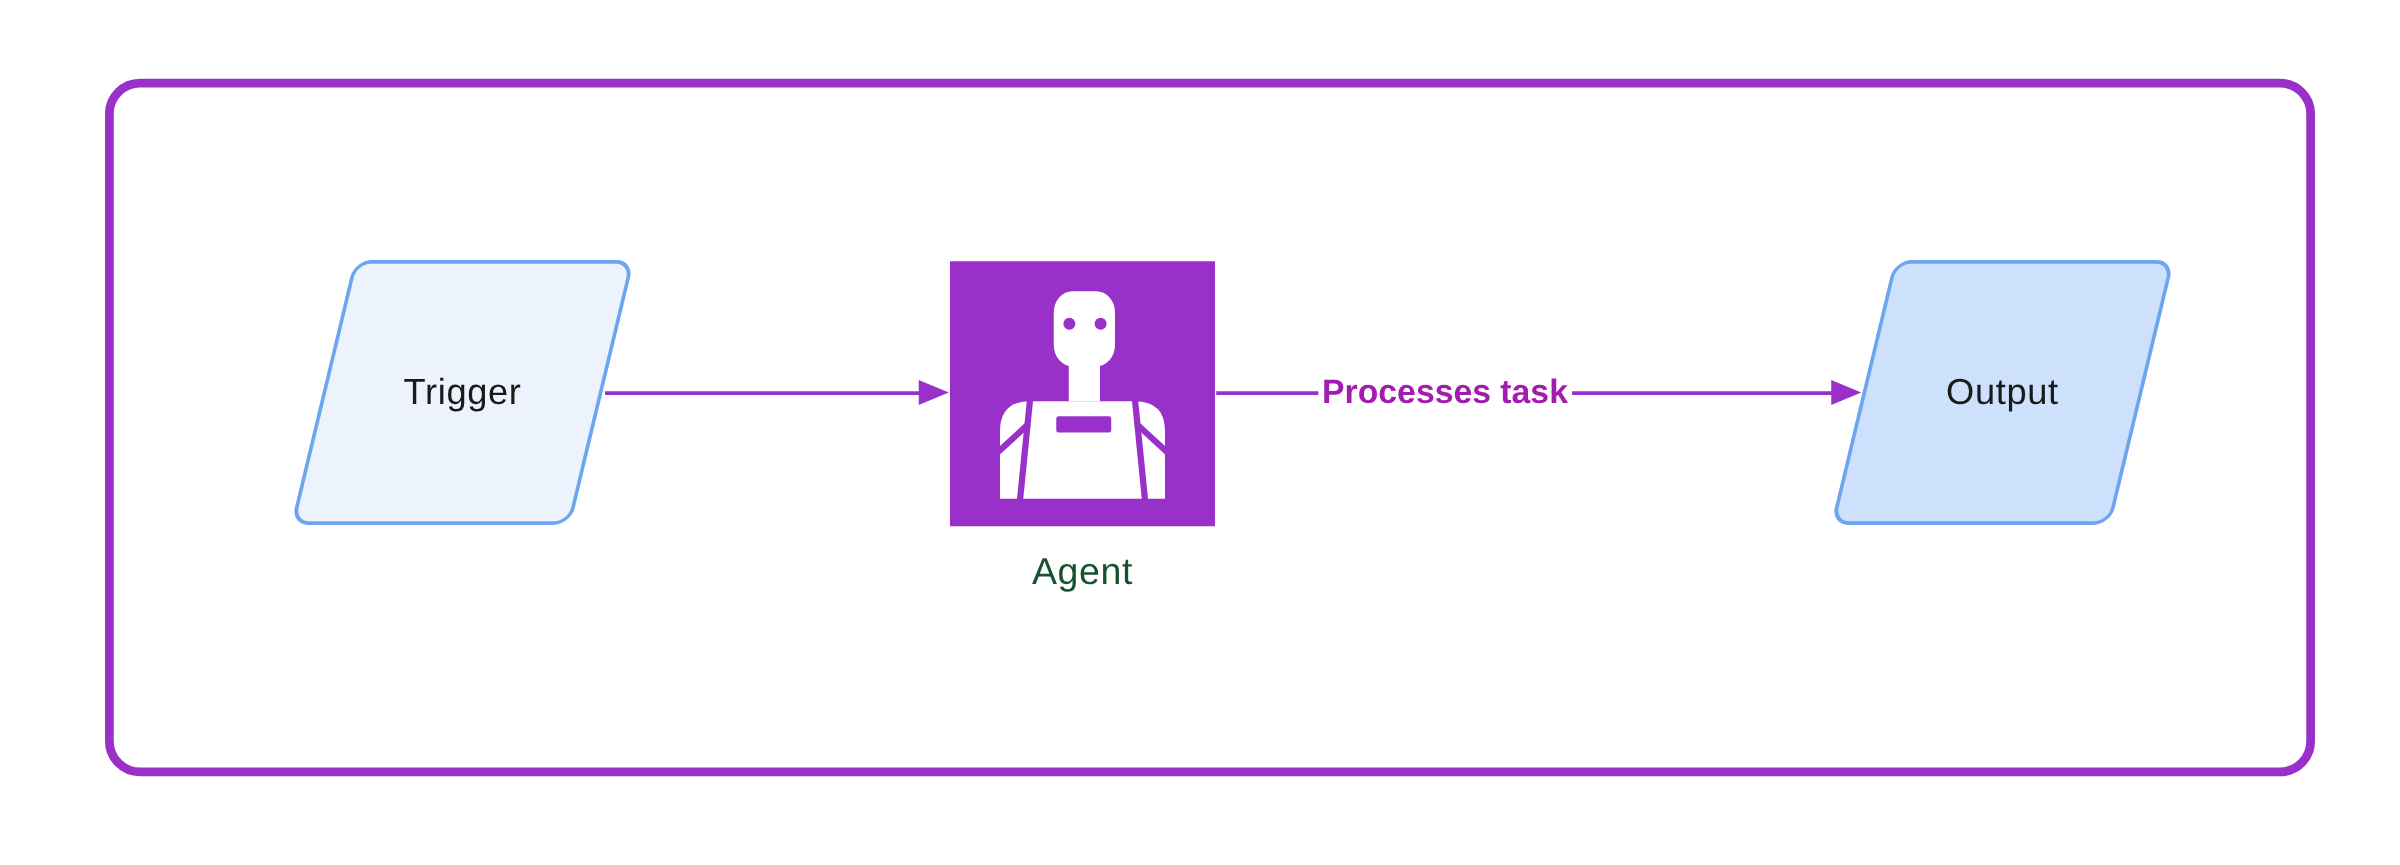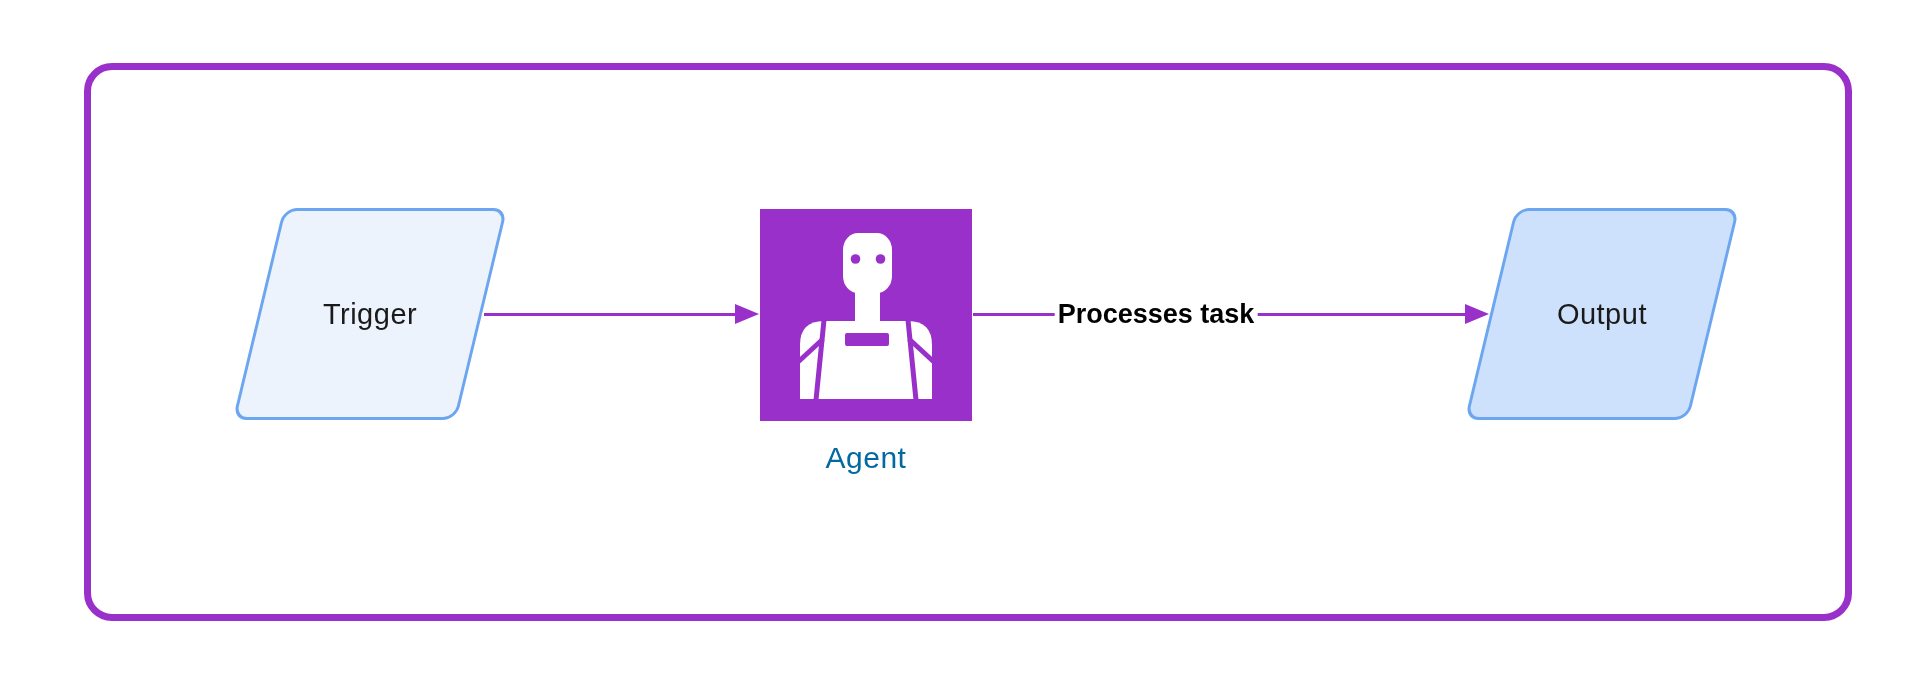--- a/index.html
+++ b/index.html
@@ -58,21 +58,21 @@
     height: 212px;
     background: #9930C9;
   }
   .agent-caption {
     position: absolute;
     left: 760px;
     top: 441px;
     width: 212px;
     text-align: center;
     font-size: 30px;
-    color: #0369a1;
+    color: #14532d;
     letter-spacing: 0.5px;
   }
   
   .edge-line {
     position: absolute;
     height: 3px;
     background: #9930C9;
     top: 313px;
   }
   .edge-line-1 { left: 484px; width: 252px; }
@@ -90,21 +90,21 @@
   .arrow-head-2 { left: 1465px; }
   .edge-label {
     position: absolute;
     left: 1156px;
     top: 314px;
     transform: translate(-50%, -50%);
     background: #ffffff;
     padding: 1px 3px;
     font-size: 27px;
     font-weight: bold;
-    color: #000000;
+    color: #a21caf;
     white-space: nowrap;
     z-index: 2;
   }
   .robot-svg { display: block; width: 212px; height: 212px; }
 </style>
 </head>
 <body>
 
 <div class="canvas">
 

